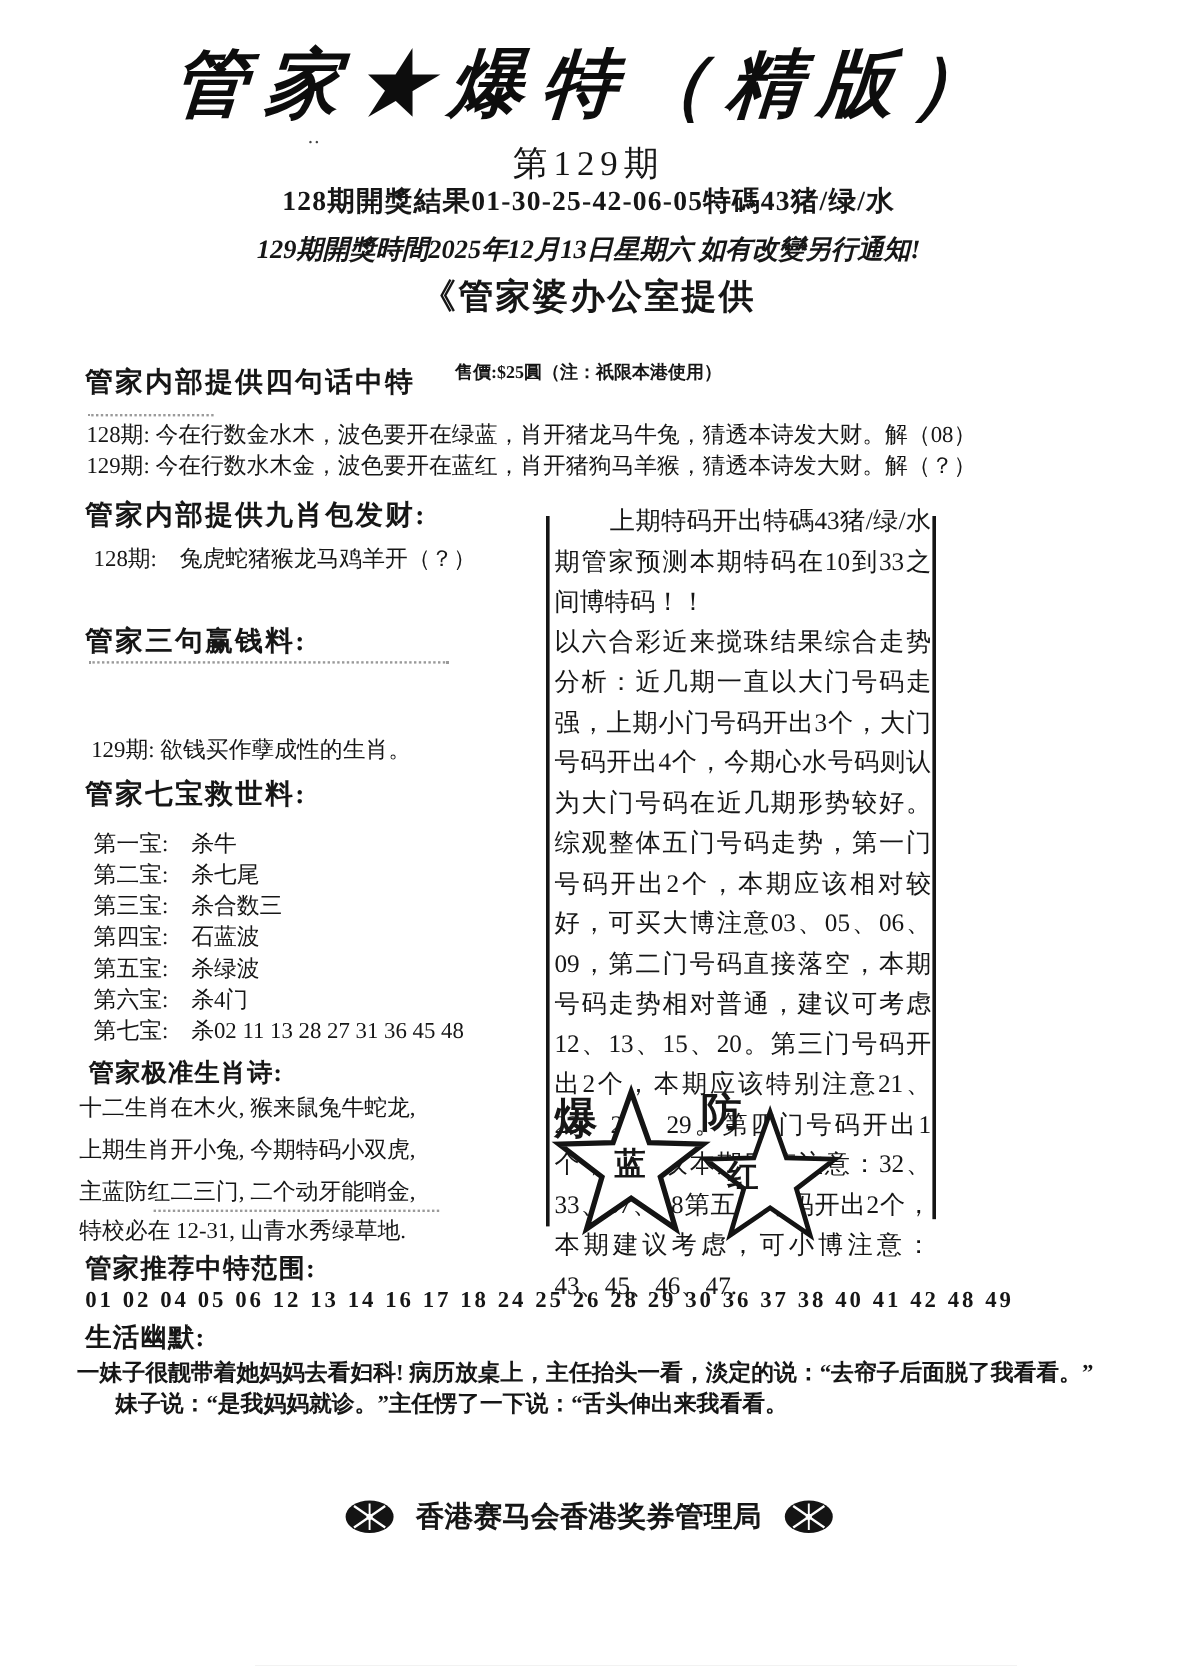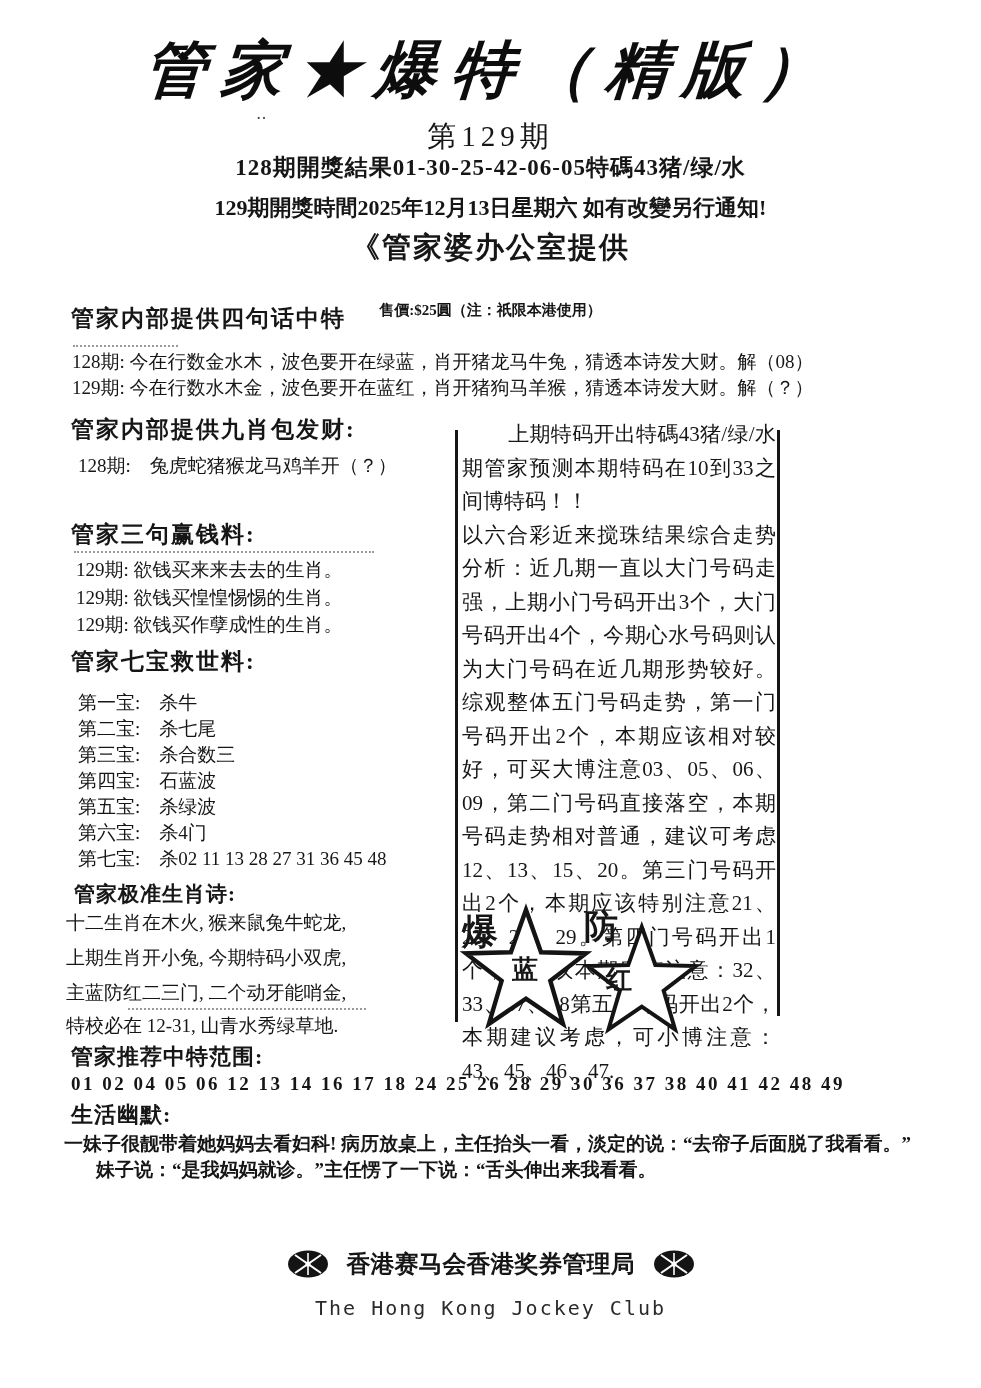--- a/index.html
+++ b/index.html
@@ -5,21 +5,21 @@
   html,body{margin:0;padding:0;background:#e8e8e8;}
   .page{position:relative;width:981px;height:1388px;background:#ffffff;color:#161616;
         font-family:"Liberation Serif","DejaVu Serif",serif;overflow:hidden;}
   .abs{position:absolute;}
   .ctr{left:0;width:981px;text-align:center;}
   .title{font-size:62px;font-weight:bold;font-style:italic;letter-spacing:15px;
          transform:skewX(-4deg);white-space:nowrap;color:#0d0d0d;
          font-family:"Liberation Serif","DejaVu Serif",serif;}
   .issue{font-size:29px;letter-spacing:5px;}
   .resline{font-size:23px;font-weight:bold;letter-spacing:1px;}
-  .timeline{font-size:22px;font-weight:bold;}
+  .timeline{font-size:22px;font-weight:bold;font-style:italic;}
   .office{font-size:29px;font-weight:600;letter-spacing:2px;}
   .price{font-size:15px;font-weight:bold;margin-top:29px;}
   .h1{font-size:23px;font-weight:bold;letter-spacing:2px;}
   .h2{font-size:21px;font-weight:bold;letter-spacing:1px;}
   .body-line{font-size:19px;white-space:nowrap;}
   .vline{width:3px;background:#151515;}
   .analysis{left:462px;width:314px;font-size:21px;line-height:33.5px;text-align:justify;}
   .analysis p{margin:0;}
   .analysis p.ind{text-indent:2.2em;}
   .star-char{font-size:36px;font-weight:bold;z-index:3;}
@@ -48,22 +48,20 @@
   <div class="abs h1" style="left:71px;top:303px;">管家内部提供四句话中特</div>
   <div class="abs dotted-art" style="left:73px;top:345px;width:105px;"></div>
   <div class="abs body-line" style="left:72px;top:349px;">128期: 今在行数金水木，波色要开在绿蓝，肖开猪龙马牛兔，猜透本诗发大财。解（08）</div>
   <div class="abs body-line" style="left:72px;top:375px;">129期: 今在行数水木金，波色要开在蓝红，肖开猪狗马羊猴，猜透本诗发大财。解（？）</div>
 
   <div class="abs h1" style="left:71px;top:414px;">管家内部提供九肖包发财:</div>
   <div class="abs body-line" style="left:78px;top:453px;">128期:　兔虎蛇猪猴龙马鸡羊开（？）</div>
 
   <div class="abs h1" style="left:71px;top:519px;">管家三句赢钱料:</div>
   <div class="abs dotted-art" style="left:74px;top:551px;width:300px;"></div>
-  <div class="abs body-line" style="left:76px;top:557px;">129期: 欲钱买来来去去的生肖。</div>
-  <div class="abs body-line" style="left:76px;top:585px;">129期: 欲钱买惶惶惕惕的生肖。</div>
   <div class="abs body-line" style="left:76px;top:612px;">129期: 欲钱买作孽成性的生肖。</div>
 
   <div class="abs h1" style="left:71px;top:646px;">管家七宝救世料:</div>
   <div class="abs body-line" style="left:78px;top:690px;">第一宝:　杀牛</div>
   <div class="abs body-line" style="left:78px;top:716px;">第二宝:　杀七尾</div>
   <div class="abs body-line" style="left:78px;top:742px;">第三宝:　杀合数三</div>
   <div class="abs body-line" style="left:78px;top:768px;">第四宝:　石蓝波</div>
   <div class="abs body-line" style="left:78px;top:794px;">第五宝:　杀绿波</div>
   <div class="abs body-line" style="left:78px;top:820px;">第六宝:　杀4门</div>
   <div class="abs body-line" style="left:78px;top:846px;">第七宝:　杀02 11 13 28 27 31 36 45 48</div>
@@ -111,15 +109,14 @@
     </svg>
     <span>香港赛马会香港奖券管理局</span>
     <svg width="42" height="30" viewBox="0 0 42 30">
       <ellipse cx="21" cy="15" rx="20" ry="13.5" fill="#141414"></ellipse>
       <line x1="8" y1="6" x2="34" y2="24" stroke="#ffffff" stroke-width="2"></line>
       <line x1="34" y1="6" x2="8" y2="24" stroke="#ffffff" stroke-width="2"></line>
       <line x1="21" y1="4" x2="21" y2="26" stroke="#ffffff" stroke-width="1.6"></line>
       <circle cx="21" cy="15" r="2.6" fill="#ffffff"></circle>
     </svg>
   </div>
-  <div class="abs ctr club" style="top:1296px;">The Hong Kong Jockey Club</div>
 
 </div>
 
 </body></html>

